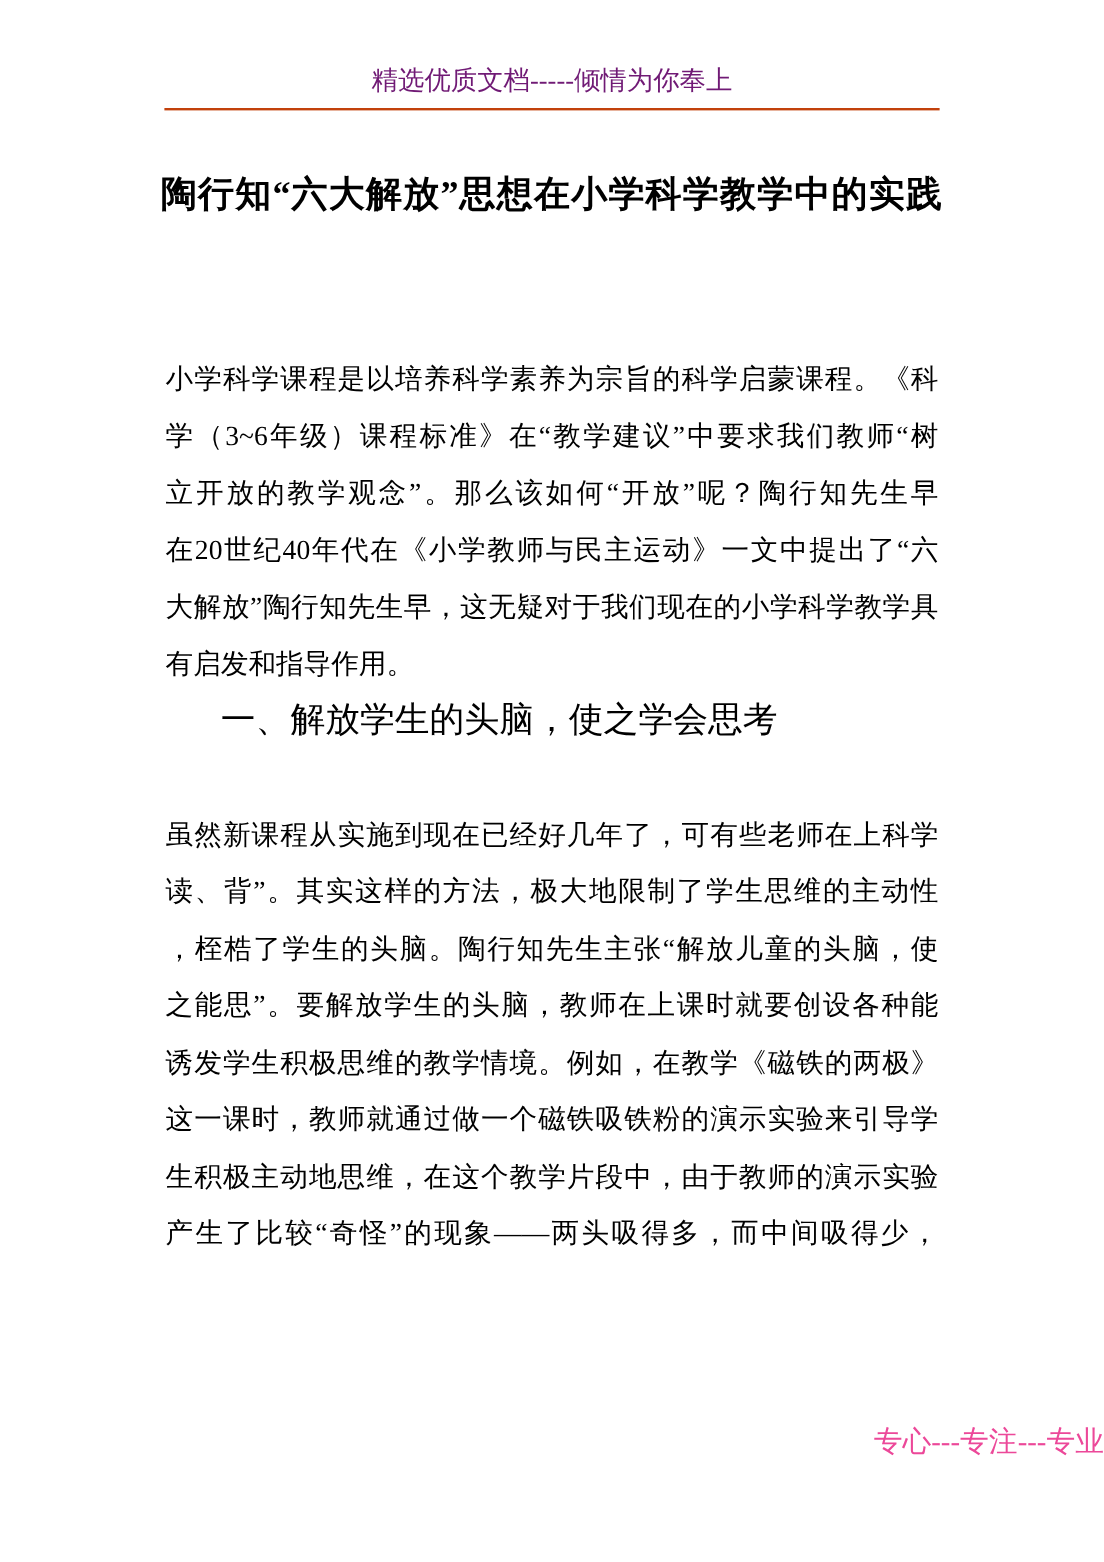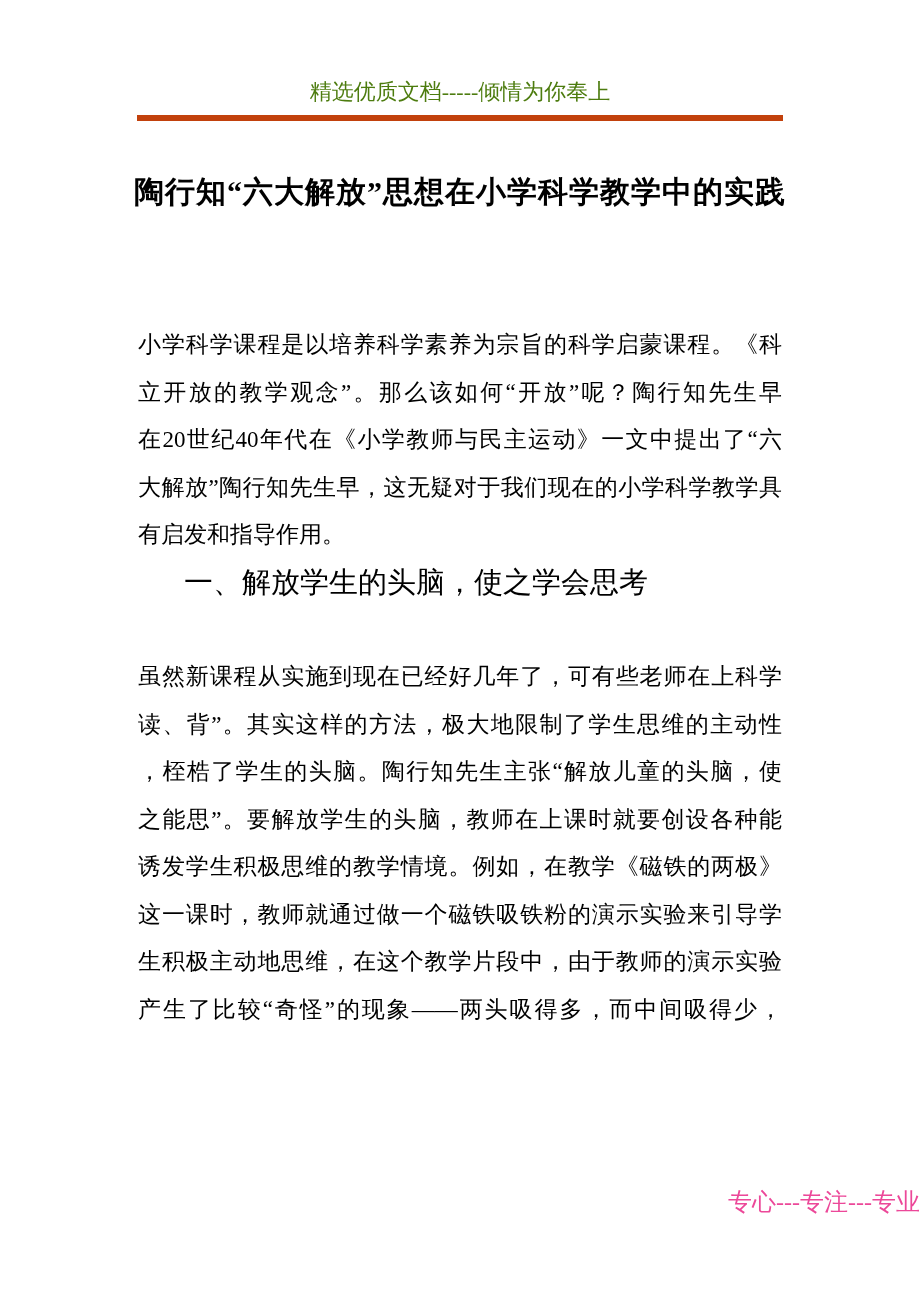--- a/index.html
+++ b/index.html
@@ -11,27 +11,27 @@
     position: relative;
     width: 920px;
     height: 1302px;
     background: #ffffff;
     overflow: hidden;
     color: #000000;
     font-family: "Liberation Serif", "DejaVu Serif", serif;
   }
   .header {
     margin: 0 137px;
-    padding-top: 79px;
+    padding-top: 54px;
     padding-bottom: 10px;
-    border-bottom: 6px solid #c2410c;
+    border-bottom: 2px solid #c2410c;
     text-align: center;
     font-size: 22px;
     line-height: 26px;
-    color: #4d7c0f;
+    color: #701a75;
   }
   .title {
     margin-top: 52px;
     text-align: center;
     font-size: 30px;
     font-weight: bold;
     line-height: 38px;
     letter-spacing: 1px;
     white-space: nowrap;
   }
@@ -75,20 +75,21 @@
   <div class="header">
     <span>精选优质文档-----倾情为你奉上</span>
   </div>
 
   <div class="title">陶行知“六大解放”思想在小学科学教学中的实践</div>
 
   <div class="content">
 
     <div class="para para-1">
         <div class="line">小学科学课程是以培养科学素养为宗旨的科学启蒙课程。《科</div>
+        <div class="line">学（3~6年级）课程标准》在“教学建议”中要求我们教师“树</div>
         <div class="line">立开放的教学观念”。那么该如何“开放”呢？陶行知先生早</div>
         <div class="line">在20世纪40年代在《小学教师与民主运动》一文中提出了“六</div>
         <div class="line">大解放”陶行知先生早，这无疑对于我们现在的小学科学教学具</div>
         <div class="line short">有启发和指导作用。</div>
       </div>
 
     <div class="subheading">一、解放学生的头脑，使之学会思考</div>
 
     <div class="para para-2">
         <div class="line">虽然新课程从实施到现在已经好几年了，可有些老师在上科学</div>

